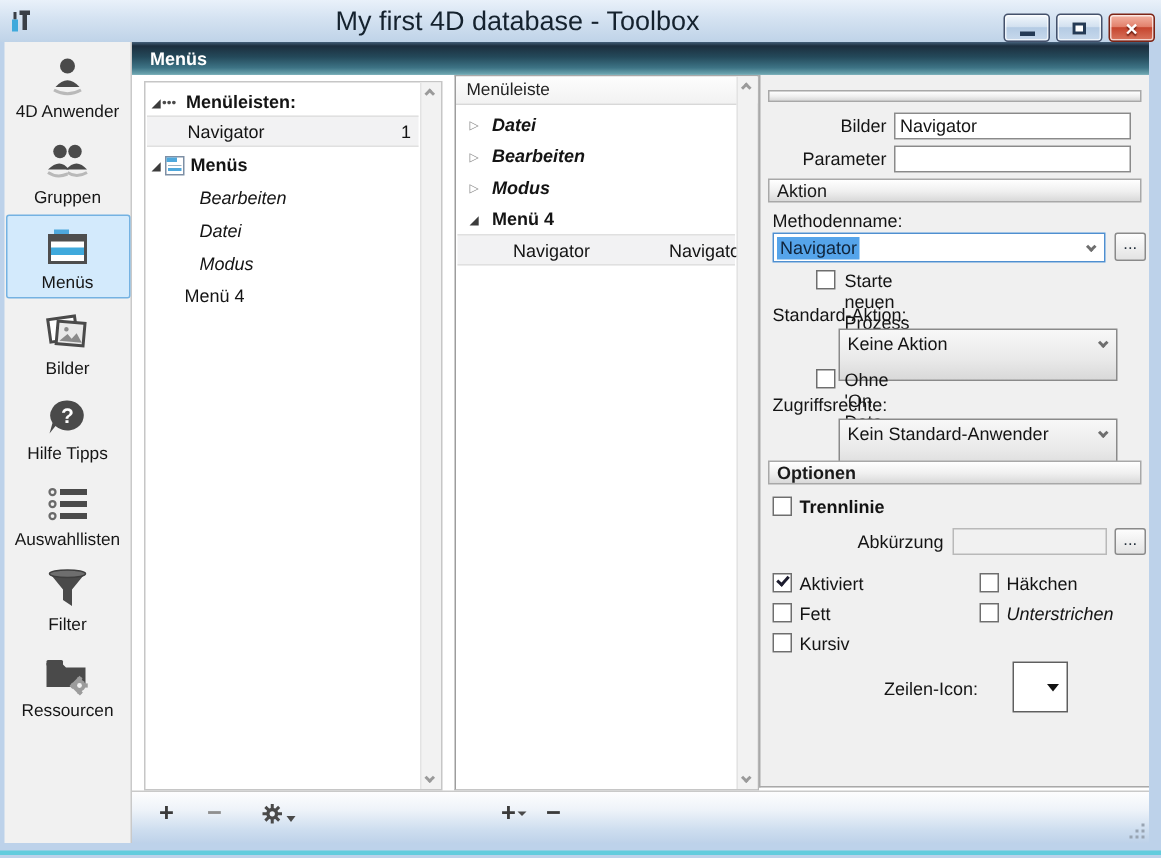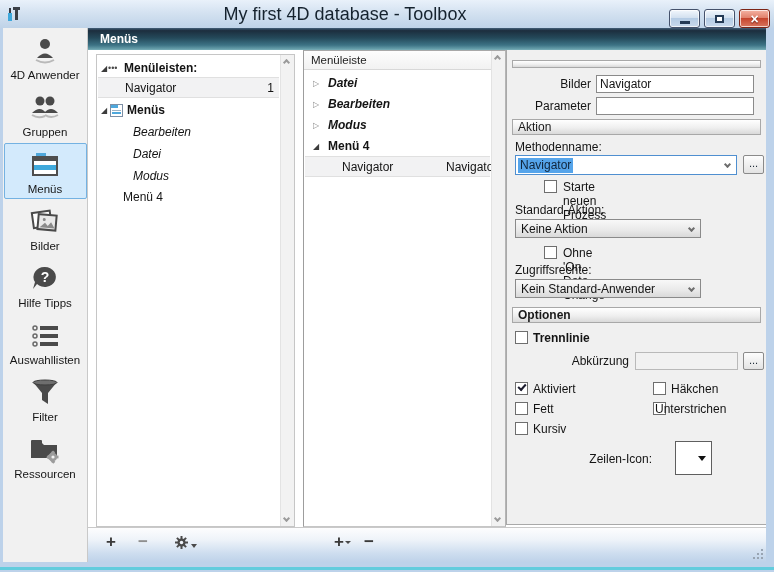--- a/index.html
+++ b/index.html
@@ -64,22 +64,22 @@
   .group-header{position:absolute;left:5px;right:5px;height:16px;line-height:15px;padding-left:5px;
     background:linear-gradient(180deg,#ffffff 0%,#efefef 55%,#d9d9d9 100%);border:1px solid #a8a8a8;font-size:12px;color:#1a1a1a;}
   .group-header.empty{height:8px;}
   .flabel{height:17px;line-height:17px;}
   .r{text-align:right;}
   .tinput{position:absolute;height:18px;border:1px solid #8a8a8a;background:#fff;font-size:12px;padding:0 3px;color:#141414;}
   .tinput.disabled{background:#f1f1f1;border-color:#b9b9b9;}
   .combo-focused{position:absolute;height:20px;background:#fff;border:1px solid #4f8fd0;}
   .combo-focused .sel{position:absolute;left:2px;top:2px;height:15px;line-height:15px;background:#55a4ea;color:#10243a;padding:0 2px;}
   .combo-arrow{position:absolute;right:6px;top:6px;width:5px;height:5px;border-right:2px solid #6e6e6e;border-bottom:2px solid #6e6e6e;transform:rotate(45deg);}
-  .dropdown{position:absolute;height:19px;line-height:18px;padding-left:5px;background:linear-gradient(180deg,#f8f8f8,#e9e9e9 60%,#d9d9d9);
-    border:1px solid #8a8a8a;color:#141414;}
+  .dropdown{position:absolute;height:35px;line-height:18px;padding-left:5px;background:linear-gradient(180deg,#f8f8f8,#e9e9e9 60%,#d9d9d9);
+    border:1px solid #8a8a8a;color:#141414;margin-left:44px;}
   .browse-btn{position:absolute;width:21px;height:19px;border:1px solid #8a8a8a;border-radius:2px;
     background:linear-gradient(180deg,#fdfdfd,#e3e3e3);text-align:center;line-height:14px;font-size:11px;color:#24303c;}
   .cbrow{position:absolute;height:15px;line-height:14px;}
   .cb{position:absolute;width:13px;height:13px;background:#fff;border:1px solid #6e6e6e;top:0;}
   .cb.checked:after{content:"";position:absolute;left:2px;top:1px;width:6px;height:3px;
     border-left:2px solid #1c1c2e;border-bottom:2px solid #1c1c2e;transform:rotate(-48deg);}
   .cb-label{position:absolute;top:0;}
   .icon-dd{position:absolute;width:37px;height:34px;background:#fff;border:1px solid #5f5f5f;}
   .icon-dd .caret{position:absolute;right:5px;top:14px;width:0;height:0;border-left:4px solid transparent;border-right:4px solid transparent;border-top:5px solid #111;}
 
@@ -342,21 +342,21 @@
         <div class="cbrow" style="left:0;top:332px;">
           <span class="cb checked" style="left:8px;"></span>
           <span class="cb-label" style="left:26px;">Aktiviert</span>
           <span class="cb" style="left:146px;"></span>
           <span class="cb-label" style="left:164px;">Häkchen</span>
         </div>
         <div class="cbrow" style="left:0;top:352px;">
           <span class="cb" style="left:8px;"></span>
           <span class="cb-label" style="left:26px;">Fett</span>
           <span class="cb" style="left:146px;"></span>
-          <span class="cb-label" style="left:148px;">Unterstrichen</span>
+          <span class="cb-label" style="left:164px;font-style:italic;">Unterstrichen</span>
         </div>
         <div class="cbrow" style="left:0;top:372px;">
           <span class="cb" style="left:8px;"></span>
           <span class="cb-label" style="left:26px;">Kursiv</span>
         </div>
 
         <div class="fp-el flabel r" style="left:40px;top:401px;width:105px;">Zeilen-Icon:</div>
         <div class="icon-dd" style="left:168px;top:391px;">
           <span class="caret"></span>
         </div>

